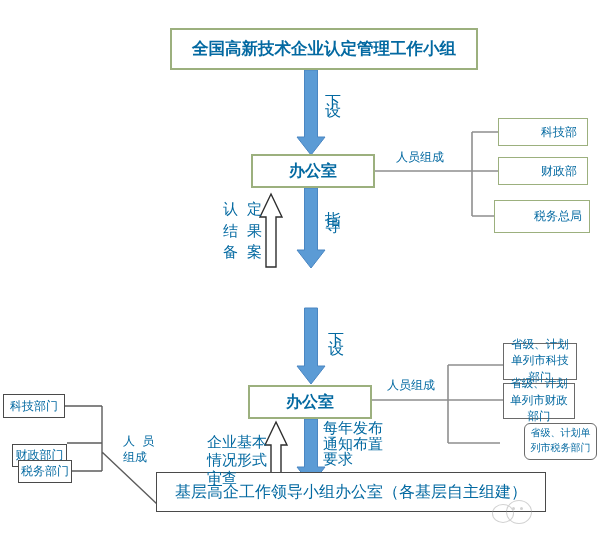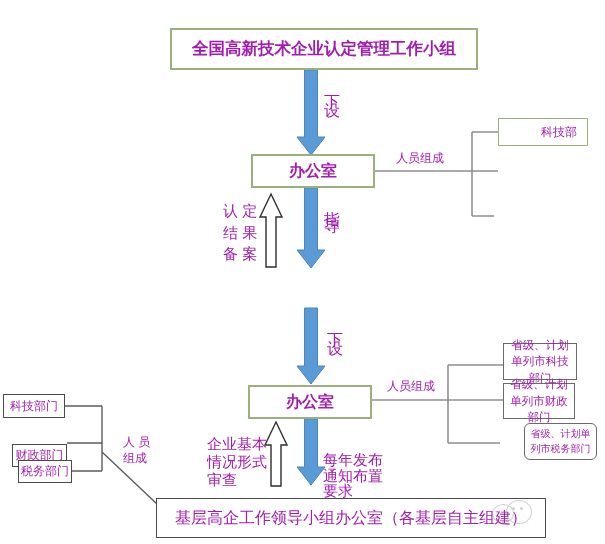--- a/index.html
+++ b/index.html
@@ -1,18 +1,18 @@
 <!DOCTYPE html>
 <html><head>
 <meta charset="utf-8">
 <style>
   html,body{margin:0;padding:0;background:#fff;}
   .stage{
     position:relative;width:605px;height:544px;background:#ffffff;overflow:hidden;
-    font-family:Liberation Sans, sans-serif;color:#a21caf;
+    font-family:Liberation Mono, monospace;color:#0369a1;
   }
   .stage svg.wires{position:absolute;left:0;top:0;width:605px;height:544px;}
   .box{
     position:absolute;display:flex;align-items:center;justify-content:center;
     text-align:center;background:#fff;box-sizing:border-box;
   }
   .olive{border:2px solid #9cb07e;}
   .olive-thin{border:1.5px solid #9cb07e;padding-left:32px;}
   .dark{border:1.5px solid #4a4a4a;}
   .gray{border:1.5px solid #6a6a6a;}
@@ -55,23 +55,25 @@
     <path d="M276 422 L287 445 L281 445 L281 486 L271 486 L271 445 L265 445 Z" fill="#ffffff" stroke="#2e2e2e" stroke-width="1.4"></path>
   </svg>
 
   <div class="box olive bold" style="left:170px;top:28px;width:308px;height:42px;font-size:16.5px;">全国高新技术企业认定管理工作小组</div>
 
   <div class="box olive bold" style="left:251px;top:154px;width:124px;height:34px;font-size:16px;">办公室</div>
 
 
   <div class="box olive bold" style="left:248px;top:385px;width:124px;height:34px;font-size:16px;">办公室</div>
 
-  <div class="box dark" style="left:156px;top:498px;width:390px;height:40px;font-size:16px;">基层高企工作领导小组办公室（各基层自主组建）</div>
+  <div class="box dark" style="left:156px;top:472px;width:390px;height:40px;font-size:16px;">基层高企工作领导小组办公室（各基层自主组建）</div>
 
   <div class="box olive-thin small" style="left:498px;top:118px;width:90px;height:28px;">科技部</div>
+  <div class="box olive-thin small" style="left:498px;top:157px;width:90px;height:28px;">财政部</div>
+  <div class="box olive-thin small" style="left:494px;top:200px;width:96px;height:33px;">税务总局</div>
 
   <div class="box gray small wrapbox" style="left:503px;top:343px;width:74px;height:37px;font-size:11.5px;">省级、计划单列市科技部门</div>
   <div class="box gray small wrapbox" style="left:503px;top:383px;width:72px;height:36px;font-size:11.5px;">省级、计划单列市财政部门</div>
   <div class="box gray small wrapbox" style="left:524px;top:423px;width:73px;height:37px;font-size:10px;border-radius:6px;">省级、计划单列市税务部门</div>
 
   <div class="box dark small" style="left:3px;top:394px;width:62px;height:24px;">科技部门</div>
   <div class="box dark small" style="left:12px;top:444px;width:55px;height:23px;">财政部门</div>
   <div class="box dark small" style="left:18px;top:460px;width:54px;height:23px;">税务部门</div>
 
   <div class="lbl vert" style="left:322px;top:82px;">下设</div>
@@ -81,21 +83,21 @@
   <div class="lbl vert" style="left:322px;top:198px;">指导</div>
 
   <div class="lbl mid" style="left:223px;top:200px;line-height:21.5px;"><span>认 定</span><br><span>结 果</span><br><span>备 案</span></div>
 
   <div class="lbl vert" style="left:325px;top:320px;">下设</div>
 
   <div class="lbl small" style="left:387px;top:379px;">人员组成</div>
 
   <div class="lbl mid" style="left:207px;top:435px;line-height:18px;"><span>企业基本</span><br><span>情况形式</span><br><span>审查</span></div>
 
-  <div class="lbl mid" style="left:323px;top:452px;line-height:15.5px;"><span>每年发布</span><br><span>通知布置</span><br><span>要求</span></div>
+  <div class="lbl mid" style="left:323px;top:422px;line-height:15.5px;"><span>每年发布</span><br><span>通知布置</span><br><span>要求</span></div>
 
   <div class="lbl small" style="left:123px;top:434px;line-height:16px;"><span>人 员</span><br><span>组成</span></div>
 
   <div class="watermark" style="left:492px;top:498px;width:40px;height:28px;">
     <div class="c1"></div>
     <div class="c2"></div>
     <div class="e" style="left:20px;top:9px;"></div>
     <div class="e" style="left:28px;top:9px;"></div>
   </div>
 

